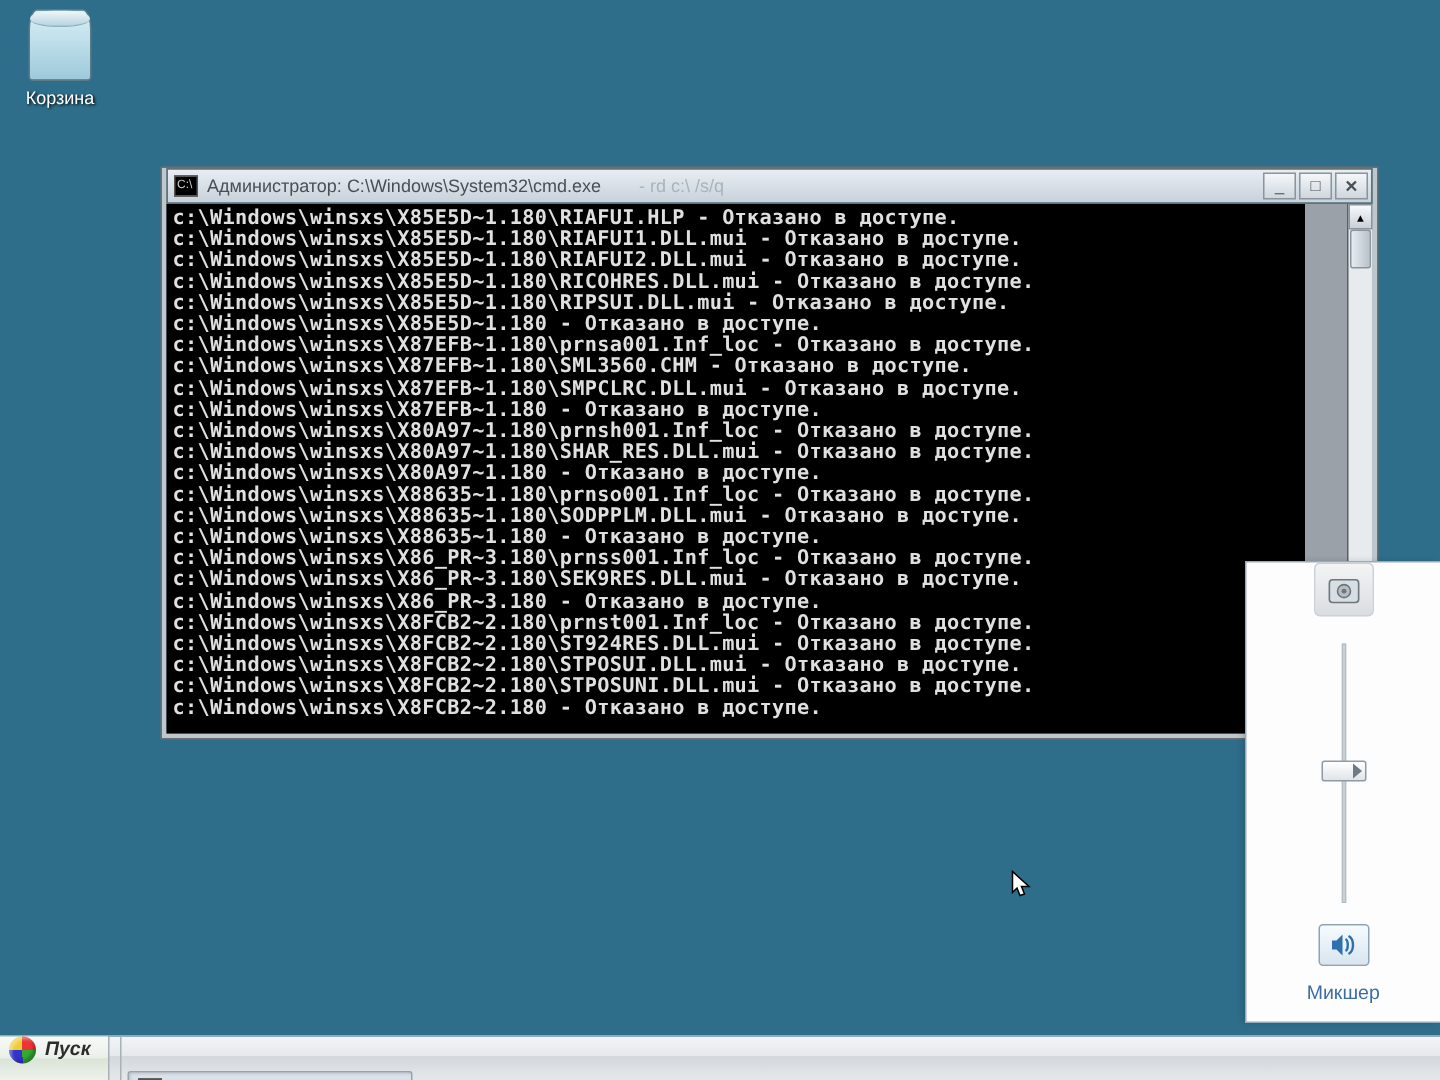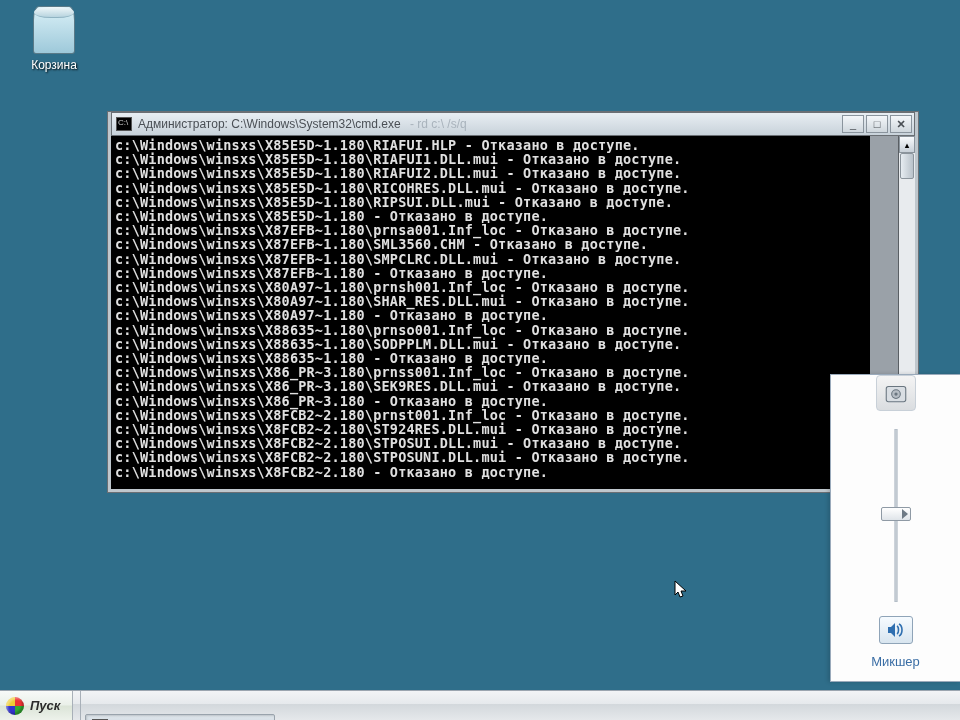--- a/index.html
+++ b/index.html
@@ -1,20 +1,20 @@
 <!DOCTYPE html>
 <html><head>
 <meta charset="utf-8">
 <style>
   * { margin:0; padding:0; box-sizing:border-box; }
   html,body { width:960px; height:720px; overflow:hidden; font-family:"Tahoma","Segoe UI",sans-serif; }
   body { background:#2f6e8a; position:relative; }
 
   
-  .desktop-icon { position:absolute; left:26px; top:6px; width:56px; text-align:center; cursor:default; }
+  .desktop-icon { position:absolute; left:12px; top:6px; width:56px; text-align:center; cursor:default; }
   .desktop-icon .bin {
     width:42px; height:48px; margin:0 auto 4px;
     background:linear-gradient(#d9f0f7,#9ec9da);
     border-radius:6px 6px 3px 3px/14px 14px 3px 3px;
     border:1px solid #5a7a88;
     position:relative;
   }
   .desktop-icon .bin:before {
     content:""; position:absolute; top:0; left:0; right:0; height:10px;
     border-radius:50%/60%; background:linear-gradient(#f0f8fa,#b8d4df);
@@ -29,21 +29,21 @@
     box-shadow:0 0 0 1px #6a6f74;
   }
   .titlebar {
     height:24px; background:linear-gradient(#e8eef3,#c8d2da);
     border:1px solid #6a6f74; display:flex; align-items:center;
     padding:0 2px; font-size:12px; color:#4a4f55;
   }
   .cmd-title-icon { width:16px; height:14px; background:#000; border:1px solid #555; margin:0 6px 0 2px; display:inline-block; position:relative; }
   .cmd-title-icon:after { content:"C:\\"; color:#ccc; font-size:8px; position:absolute; left:1px; top:0; }
   .title-text { flex:1; white-space:nowrap; overflow:hidden; }
-  .cmd-args { color:#a9b3bc; margin-left:6px; }
+  .cmd-args { color:#a9b3bc; margin-left:22px; }
   .winbtns { display:flex; gap:2px; }
   .winbtn {
     width:22px; height:18px; border:1px solid #8a949d;
     background:linear-gradient(#f4f7fa,#cfd7dd); font-size:11px;
     display:flex; align-items:center; justify-content:center; cursor:default;
     font-family:Arial;
   }
   .winbtn.close { font-weight:bold; }
 
   .cmd-body-wrap { display:flex; background:#9aa1a8;gap:28px; }
@@ -89,21 +89,21 @@
   }
   .mixer .mixer-link { color:#3b6ea5; font-size:13px; margin:auto 0 12px; cursor:default; }
 
   
   .taskbar {
     position:absolute; left:0; right:0; bottom:0; height:30px;
     background:linear-gradient(#f2f4f6 0%,#e6e9ec 45%,#d3d8dc 46%,#e5e8eb 100%);
     border-top:1px solid #9ba5af; display:flex; align-items:stretch;
   }
   .start {
-    display:flex; align-items:center; padding:0 12px 0 6px;
+    display:flex; padding:0 12px 0 6px;
     border-right:1px solid #a8b0b8;
     background:linear-gradient(#f8faf8 0%,#eaf0e9 48%,#dbe4d7 52%,#edf2eb 100%);
   }
   .start .orb {
     width:18px; height:18px; border-radius:50%;
     background:conic-gradient(#e33 0 25%,#3a3 25% 50%,#33c 50% 75%,#ec3 75% 100%);
     box-shadow:inset -2px -2px 2px rgba(0,0,0,.25), inset 2px 2px 2px rgba(255,255,255,.35);
     margin-right:6px;
   }
   .start .txt { font-weight:bold; font-size:13px; font-style:italic; color:#2c2c2c; }

